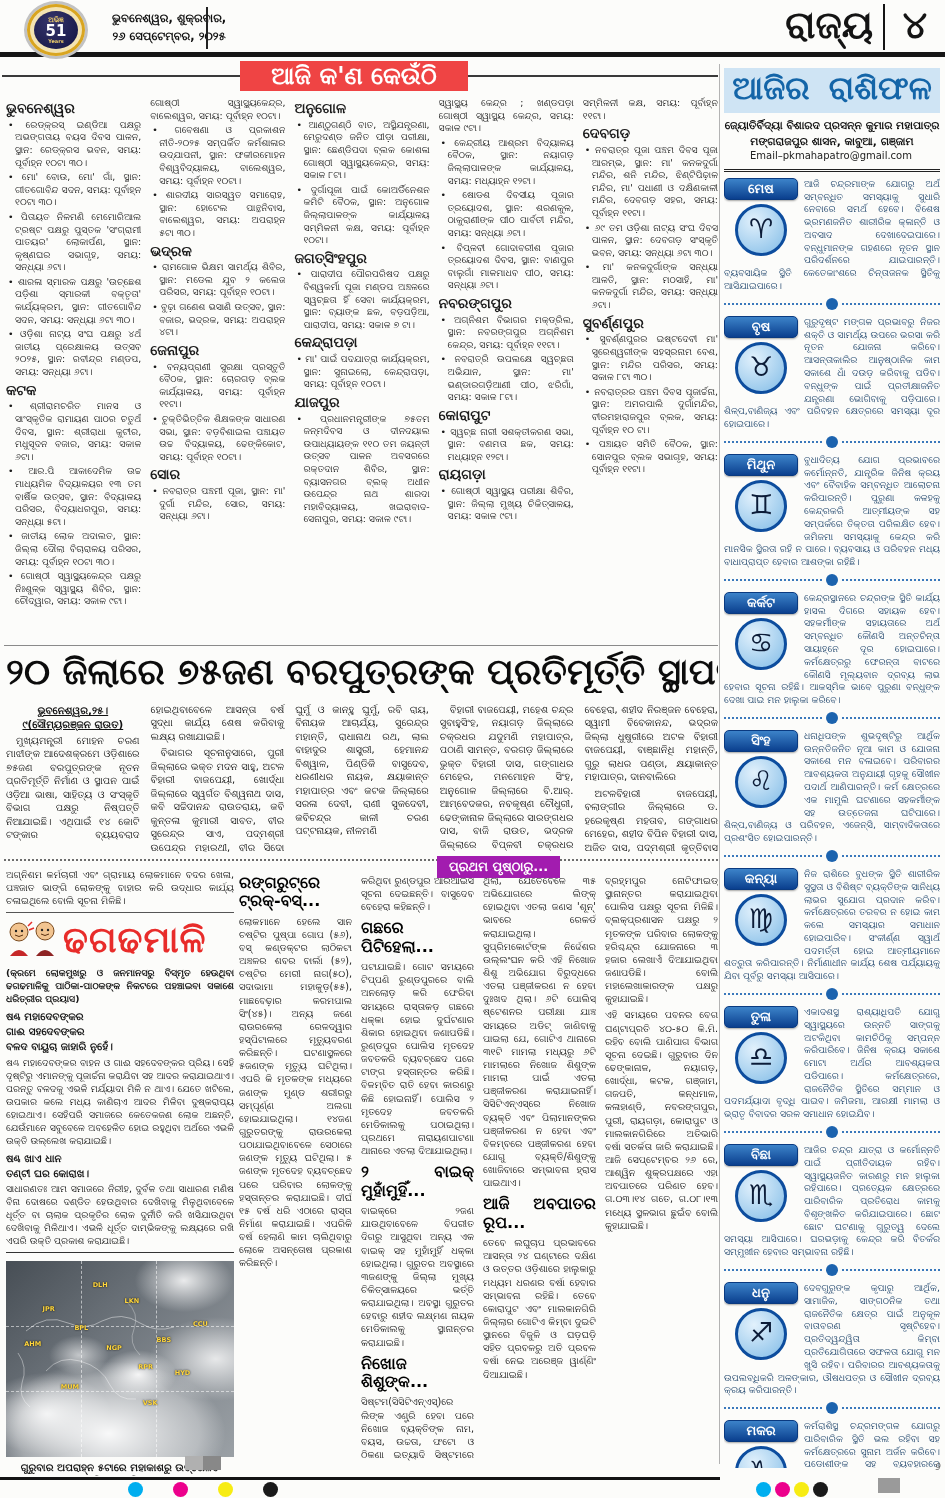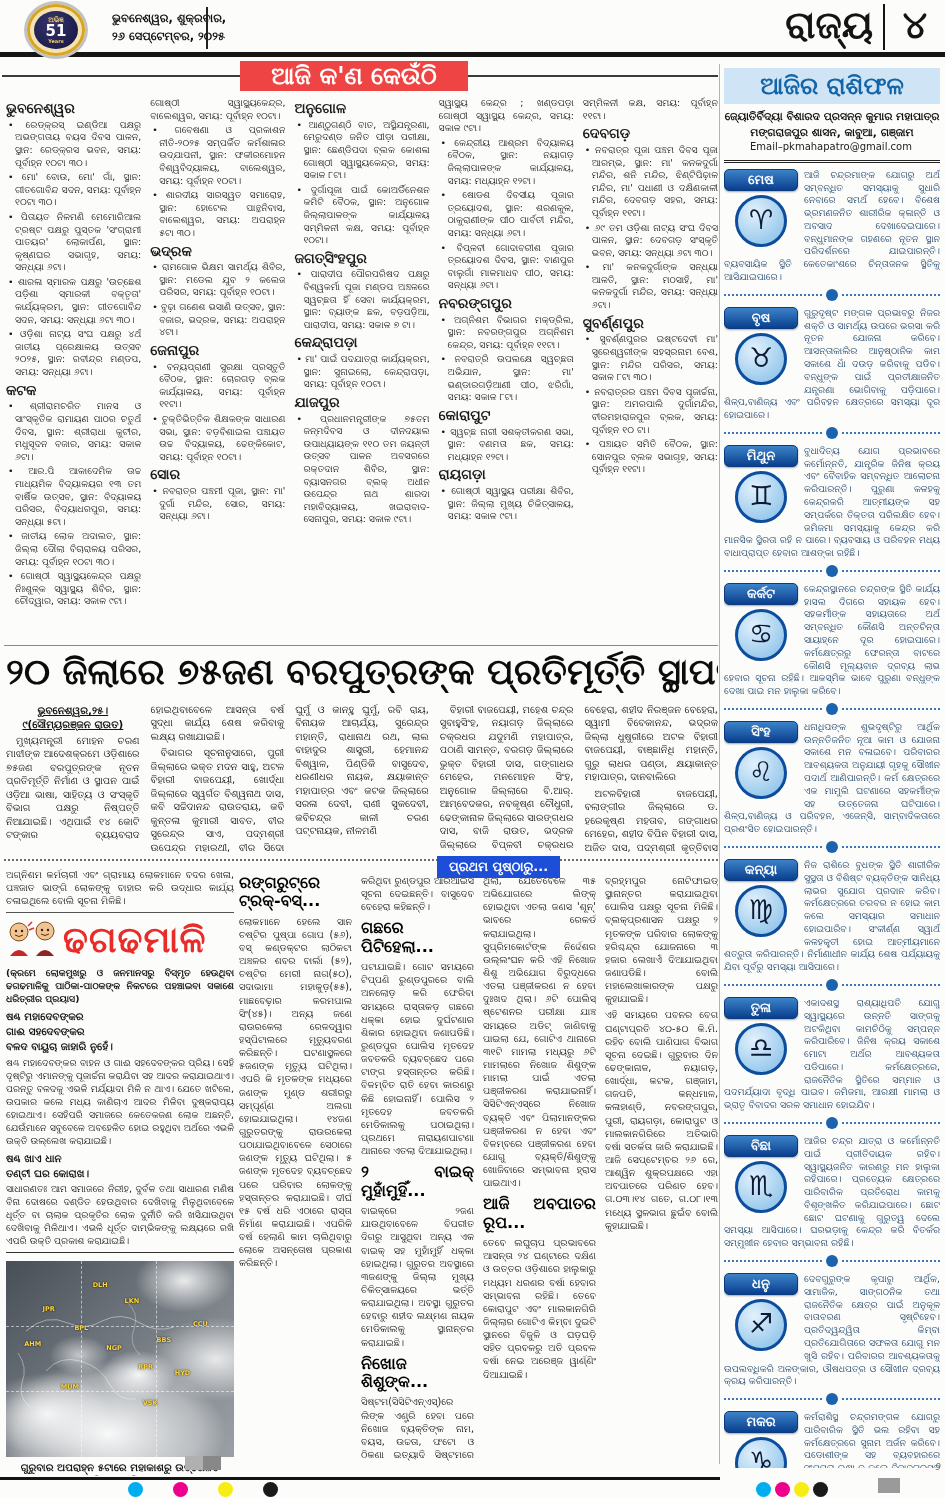--- a/index.html
+++ b/index.html
@@ -7,21 +7,21 @@
         font-family:"DejaVu Sans","Liberation Sans",sans-serif;color:#151515;overflow:hidden;}
   
   .logo{position:absolute;left:24px;top:1px;width:64px;height:58px;z-index:5;}
   .logo .ring1{position:absolute;inset:0;border-radius:50%;border:3px solid #c2c2c2;background:#f6efd8;}
   .logo .ring2{position:absolute;inset:3px;border-radius:50%;border:3px solid #d9a520;background:#f3e3b2;}
   .logo .core{position:absolute;inset:10px;border-radius:50%;background:radial-gradient(circle at 40% 30%,#35356b,#131342);
               display:flex;flex-direction:column;align-items:center;justify-content:center;line-height:1;}
   .logo .l1{font-size:7px;color:#f2d06b;font-weight:bold;}
   .logo .l2{font-size:15px;color:#fff;font-weight:bold;}
   .logo .l3{font-size:5px;color:#f2d06b;font-weight:bold;}
-  .hdr-date{position:absolute;left:112px;top:9px;font-size:11.5px;font-weight:bold;line-height:1.6;color:#101010;}
+  .hdr-date{position:absolute;left:112px;top:9px;font-size:11.5px;font-weight:bold;line-height:1.6;color:#101010;text-align:center;}
   .hdr-daterule{position:absolute;left:206px;top:7px;width:1.5px;height:42px;background:#222;}
   .hdr-section{position:absolute;right:72px;top:3px;font-size:38px;font-weight:bold;color:#141414;}
   .hdr-secrule{position:absolute;right:60px;top:4px;width:2px;height:46px;background:#141414;}
   .hdr-page{position:absolute;right:18px;top:3px;font-size:38px;font-weight:bold;color:#141414;}
   .thick-rule{position:absolute;left:0;top:52px;width:945px;height:5px;background:#161616;}
   
   .banner{position:absolute;left:240px;top:61px;width:228px;height:30px;background:#ef4444;color:#fff;
           display:flex;align-items:center;justify-content:center;font-size:24px;font-weight:bold;z-index:3;}
   .banner-l{position:absolute;left:2px;top:75px;width:238px;height:2px;background:#3a3a3a;}
   .banner-r{position:absolute;left:468px;top:75px;width:250px;height:2px;background:#3a3a3a;}
@@ -33,21 +33,21 @@
   .ev-cont{margin-bottom:2px;}
   .rule-a{position:absolute;left:4px;top:645px;width:714px;height:1px;background:#8a8a8a;}
   
   .headline{position:absolute;left:6px;top:650px;width:712px;font-size:36px;font-weight:bold;color:#0c0c0c;
             text-align:center;line-height:1.2;white-space:nowrap;overflow:hidden;}
   .article{position:absolute;left:6px;top:703px;width:712px;height:152px;column-count:5;column-gap:11px;
            font-size:9.9px;line-height:1.36;text-align:justify;color:#121212;overflow:hidden;}
   .article .dateline{font-weight:bold;text-align:center;text-decoration:underline;font-size:10.3px;margin:0 0 3px;}
   .article p{margin:0 0 3px;text-indent:10px;}
   .dotted-rule{position:absolute;left:4px;top:859px;width:714px;border-top:2px dotted #6d6d6d;}
-  .fp-badge{position:absolute;left:437px;top:856px;background:#1d4ed8;color:#fff;font-weight:bold;
+  .fp-badge{position:absolute;left:437px;top:856px;background:#a21caf;color:#fff;font-weight:bold;
             font-size:13px;padding:3px 12px;z-index:3;}
   
   .bottom-cols{position:absolute;left:239px;top:874px;width:479px;height:588px;display:flex;gap:9px;overflow:hidden;}
   .b-col{flex:1;font-size:9.6px;line-height:1.37;text-align:justify;color:#161616;overflow:hidden;}
   .b-h{font-size:16px;font-weight:bold;line-height:1.15;margin:6px 0 4px;color:#000;}
   .b-col .b-h:first-child{margin-top:0;}
   .b-t{margin-bottom:3px;}
   
   .left-col{position:absolute;left:6px;top:868px;width:228px;height:608px;overflow:hidden;}
   .left-intro{font-size:9.6px;line-height:1.37;text-align:justify;}
@@ -70,21 +70,21 @@
       radial-gradient(40px 26px at 32% 48%, rgba(255,255,255,.6), transparent 75%),
       linear-gradient(135deg,#474e55,#6c737a 40%,#878d93 72%,#9aa0a5);}
   .wx-grid-h,.wx-grid-v{position:absolute;border:0;}
   .wx-grid-h{left:0;width:100%;border-top:1px dashed rgba(255,255,255,.55);}
   .wx-grid-v{top:0;height:100%;border-left:1px dashed rgba(255,255,255,.55);}
   .wx-label{position:absolute;color:#ffd63c;font-size:6.5px;font-weight:bold;text-shadow:0 0 2px #000;}
   .wx-caption{font-size:10.3px;font-weight:bold;text-align:center;margin-top:4px;}
   
   .vline{position:absolute;left:719px;top:64px;width:1px;height:1400px;background:#b3b3b3;}
   .rail{position:absolute;left:724px;top:68px;width:216px;height:1400px;overflow:hidden;}
-  .rail-title{background:#cfe4f4;color:#1465a8;font-weight:bold;font-size:24px;text-align:center;padding:4px 0;}
+  .rail-title{background:#cfe4f4;color:#1465a8;font-weight:bold;font-size:32px;text-align:center;padding:4px 0;font-family:Liberation Mono, monospace;}
   .rail-ast{text-align:center;font-size:10.8px;font-weight:bold;line-height:1.45;margin-top:5px;color:#101010;}
   .rail-email{text-align:center;font-size:10px;font-weight:normal;color:#222;padding-right:2px;}
   .rail-divider{border-top:3px double #222;margin:5px 0 6px;}
   .sign{overflow:hidden;}
   .sign-media{float:left;width:74px;margin-right:6px;text-align:center;}
   .badge{background:linear-gradient(180deg,#3c83c9,#0a3f8e);color:#fff;font-weight:bold;font-size:13px;
          border-radius:5px;padding:2px 0;border:1px solid #0a3a80;box-shadow:0 1px 2px rgba(0,0,0,.35);}
   .circ{width:46px;height:46px;margin:4px auto 0;border-radius:50%;
         background:radial-gradient(circle at 35% 30%,#e2f1fc,#99c9ec 75%);
         border:3px solid #0d4d9e;color:#0c1c38;font-size:27px;line-height:44px;text-align:center;}
@@ -348,21 +348,21 @@
           <p>ଧନାଧିପଙ୍କ ଶୁଭଦୃଷ୍ଟିରୁ ଆର୍ଥିକ ଉନ୍ନତିଜନିତ ନୂଆ କାମ ଓ ଯୋଜନା ସକାଶେ ମନ ବଳାଇବେ। ପରିବାରର ଆବଶ୍ୟକତା ଅନୁଯାୟୀ ଗୃହକୁ ସୌଖୀନ ପଦାର୍ଥ ଆଣିପାରନ୍ତି। କର୍ମ କ୍ଷେତ୍ରରେ ଏକ ମାମୁଲି ଘଟଣାରେ ସହକର୍ମୀଙ୍କ ସହ ଉତ୍ତେଜନା ଘଟିପାରେ। ଶିଳ୍ପ,ବାଣିଜ୍ୟ ଓ ପରିବହନ, ଏଜେନ୍ସି, ସାମ୍ବାଦିକତାରେ ପ୍ରଶଂସିତ ହୋଇପାରନ୍ତି।</p>
         </div>
         <div class="sep">
           <span class="sep-dot"></span>
         </div>
         <div class="sign">
           <div class="sign-media">
             <div class="badge">କନ୍ୟା</div>
             <div class="circ">♍</div>
           </div>
-          <p>ନିଜ ରାଶିରେ ବୁଧଙ୍କ ସ୍ଥିତି ଶାରୀରିକ ସୁସ୍ଥତା ଓ ବିଶିଷ୍ଟ ବ୍ୟକ୍ତିଙ୍କ ସାନିଧ୍ୟ ଲାଭର ସୁଯୋଗ ପ୍ରଦାନ କରିବ। କର୍ମକ୍ଷେତ୍ରରେ ତରବର ନ ହୋଇ କାମ କଲେ ସମସ୍ୟାର ସମାଧାନ ହୋଇପାରିବ। ସଂକୀର୍ଣ୍ଣ ସ୍ୱାର୍ଥ କଳହକ୍ତ୍ତୀ ହୋଇ ଆତ୍ମୀୟମାନେ ଶତ୍ରୁତା କରିପାରନ୍ତି। ନିର୍ମାଣାଧୀନ କାର୍ଯ୍ୟ ଶେଷ ପର୍ଯ୍ୟାୟକୁ ଯିବା ପୂର୍ବରୁ ସମସ୍ୟା ଆସିପାରେ।</p>
+          <p>ନିଜ ରାଶିରେ ବୁଧଙ୍କ ସ୍ଥିତି ଶାରୀରିକ ସୁସ୍ଥତା ଓ ବିଶିଷ୍ଟ ବ୍ୟକ୍ତିଙ୍କ ସାନିଧ୍ୟ ଲାଭର ସୁଯୋଗ ପ୍ରଦାନ କରିବ। କର୍ମକ୍ଷେତ୍ରରେ ତରବର ନ ହୋଇ କାମ କଲେ ସମସ୍ୟାର ସମାଧାନ ହୋଇପାରିବ। ସଂକୀର୍ଣ୍ଣ ସ୍ୱାର୍ଥ ପଦମର୍ତ୍ତୀ ହୋଇ ଆତ୍ମୀୟମାନେ ଶତ୍ରୁତା କରିପାରନ୍ତି। ନିର୍ମାଣାଧୀନ କାର୍ଯ୍ୟ ଶେଷ ପର୍ଯ୍ୟାୟକୁ ଯିବା ପୂର୍ବରୁ ସମସ୍ୟା ଆସିପାରେ।</p>
         </div>
         <div class="sep">
           <span class="sep-dot"></span>
         </div>
         <div class="sign">
           <div class="sign-media">
             <div class="badge">ତୁଳା</div>
             <div class="circ">♎</div>
           </div>
           <p>ଏକାଦଶସ୍ଥ ରାଶ୍ୟାଧିପତି ଯୋଗୁ ସ୍ୱାସ୍ଥ୍ୟରେ ଉନ୍ନତି ସାଙ୍ଗକୁ ଅଟକିଥିବା କାମଚିଠିକୁ ସମ୍ପନ୍ନ କରିପାରିବେ। ଜିନିଷ କ୍ରୟ ସକାଶେ ମୋଟା ଅର୍ଥର ଆବଶ୍ୟକତା ପଡିପାରେ। କର୍ମକ୍ଷେତ୍ରରେ, ରାଜନୈତିକ ସ୍ଥିତିରେ ସମ୍ମାନ ଓ ପଦମର୍ଯ୍ୟାଦା ବୃଦ୍ଧି ପାଇବ। ଜମିଜମା, ଆରକ୍ଷୀ ମାମଲା ଓ ଭ୍ରାତୃ ବିବାଦର ସରଳ ସମାଧାନ ହୋଇଯିବ।</p>

